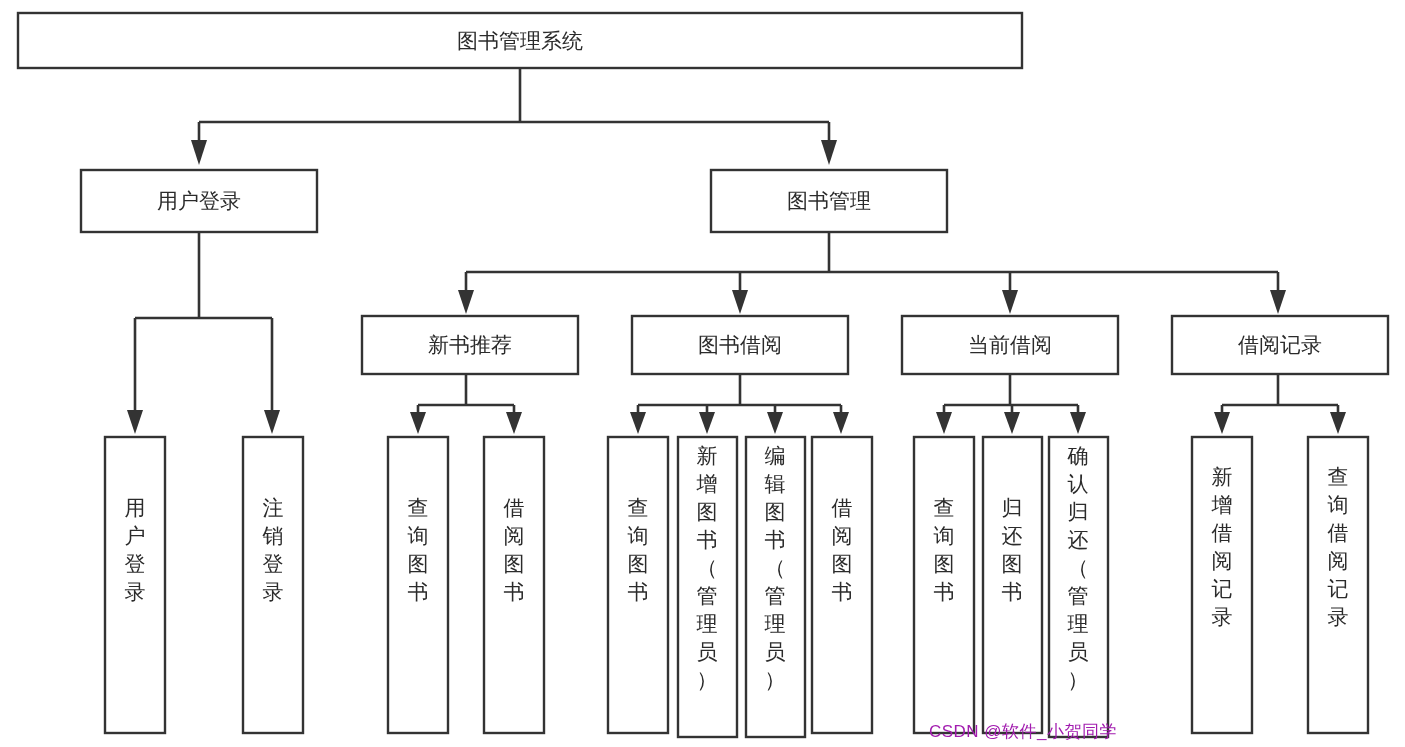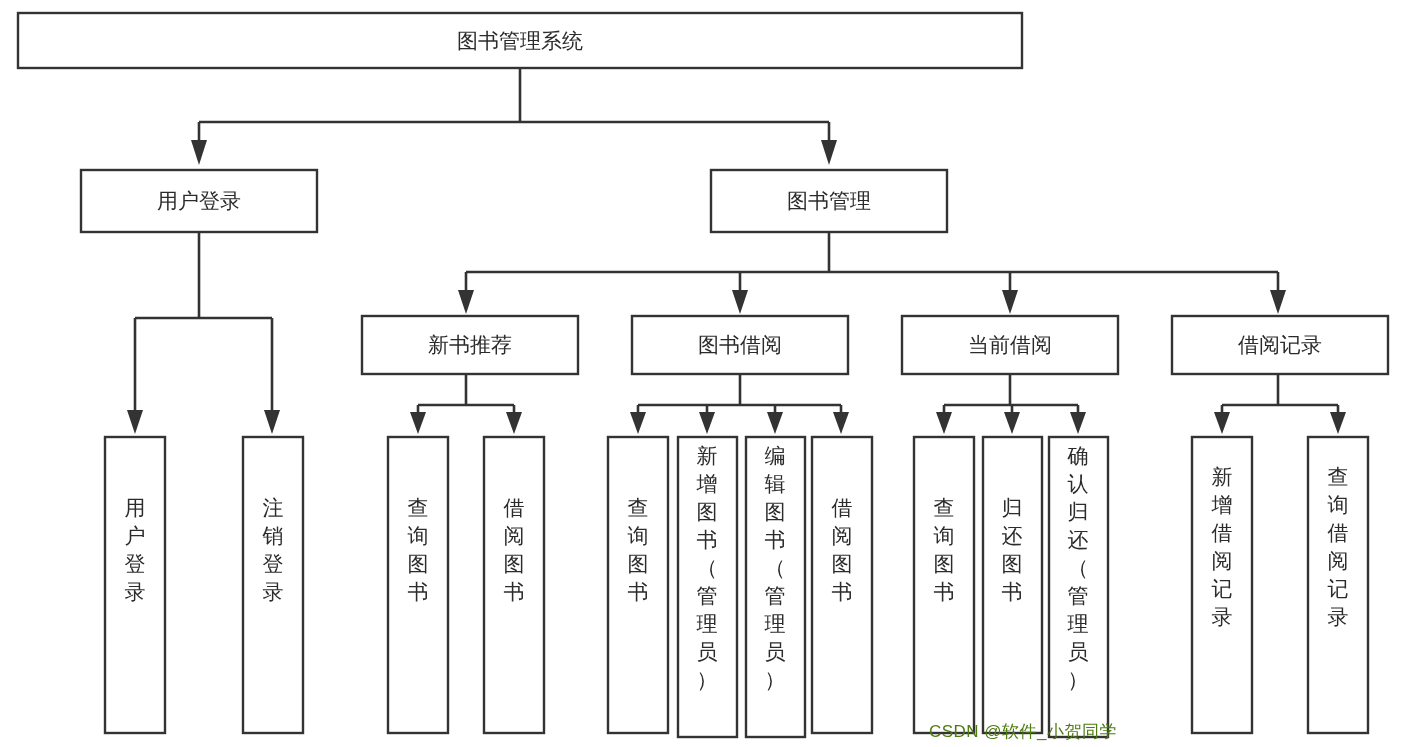--- a/index.html
+++ b/index.html
@@ -52,21 +52,21 @@
     font-size: 21px;
     fill: #2b2b2b;
     text-anchor: middle;
   }
   .watermark {
     position: absolute;
     right: 8px;
     bottom: 4px;
     font-family: "Liberation Sans", "DejaVu Sans", sans-serif;
     font-size: 17px;
-    color: #4d7c0f;
+    color: #a21caf;
     letter-spacing: 0.5px;
     white-space: nowrap;
     pointer-events: none;
   }
 </style>
 </head>
 <body>
 
 <div id="diagram-root">
 

